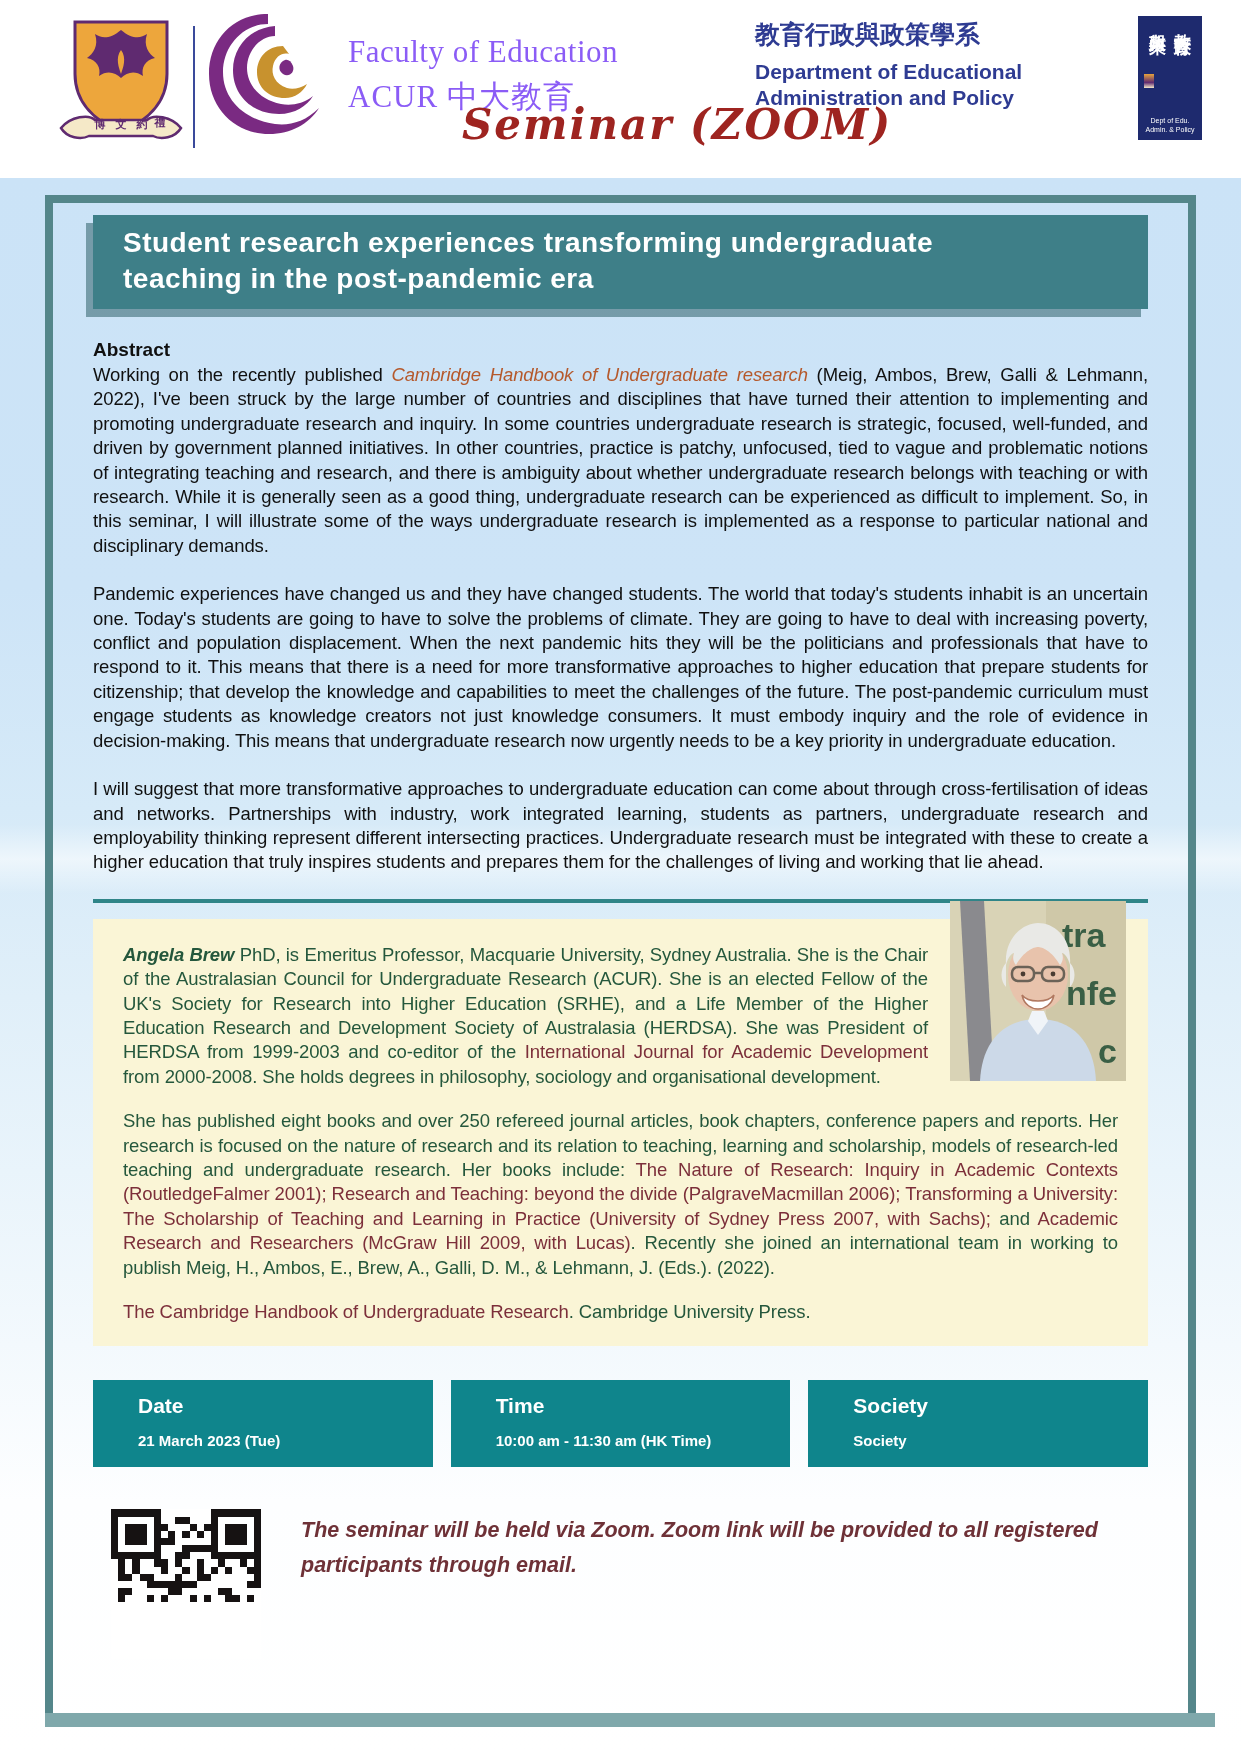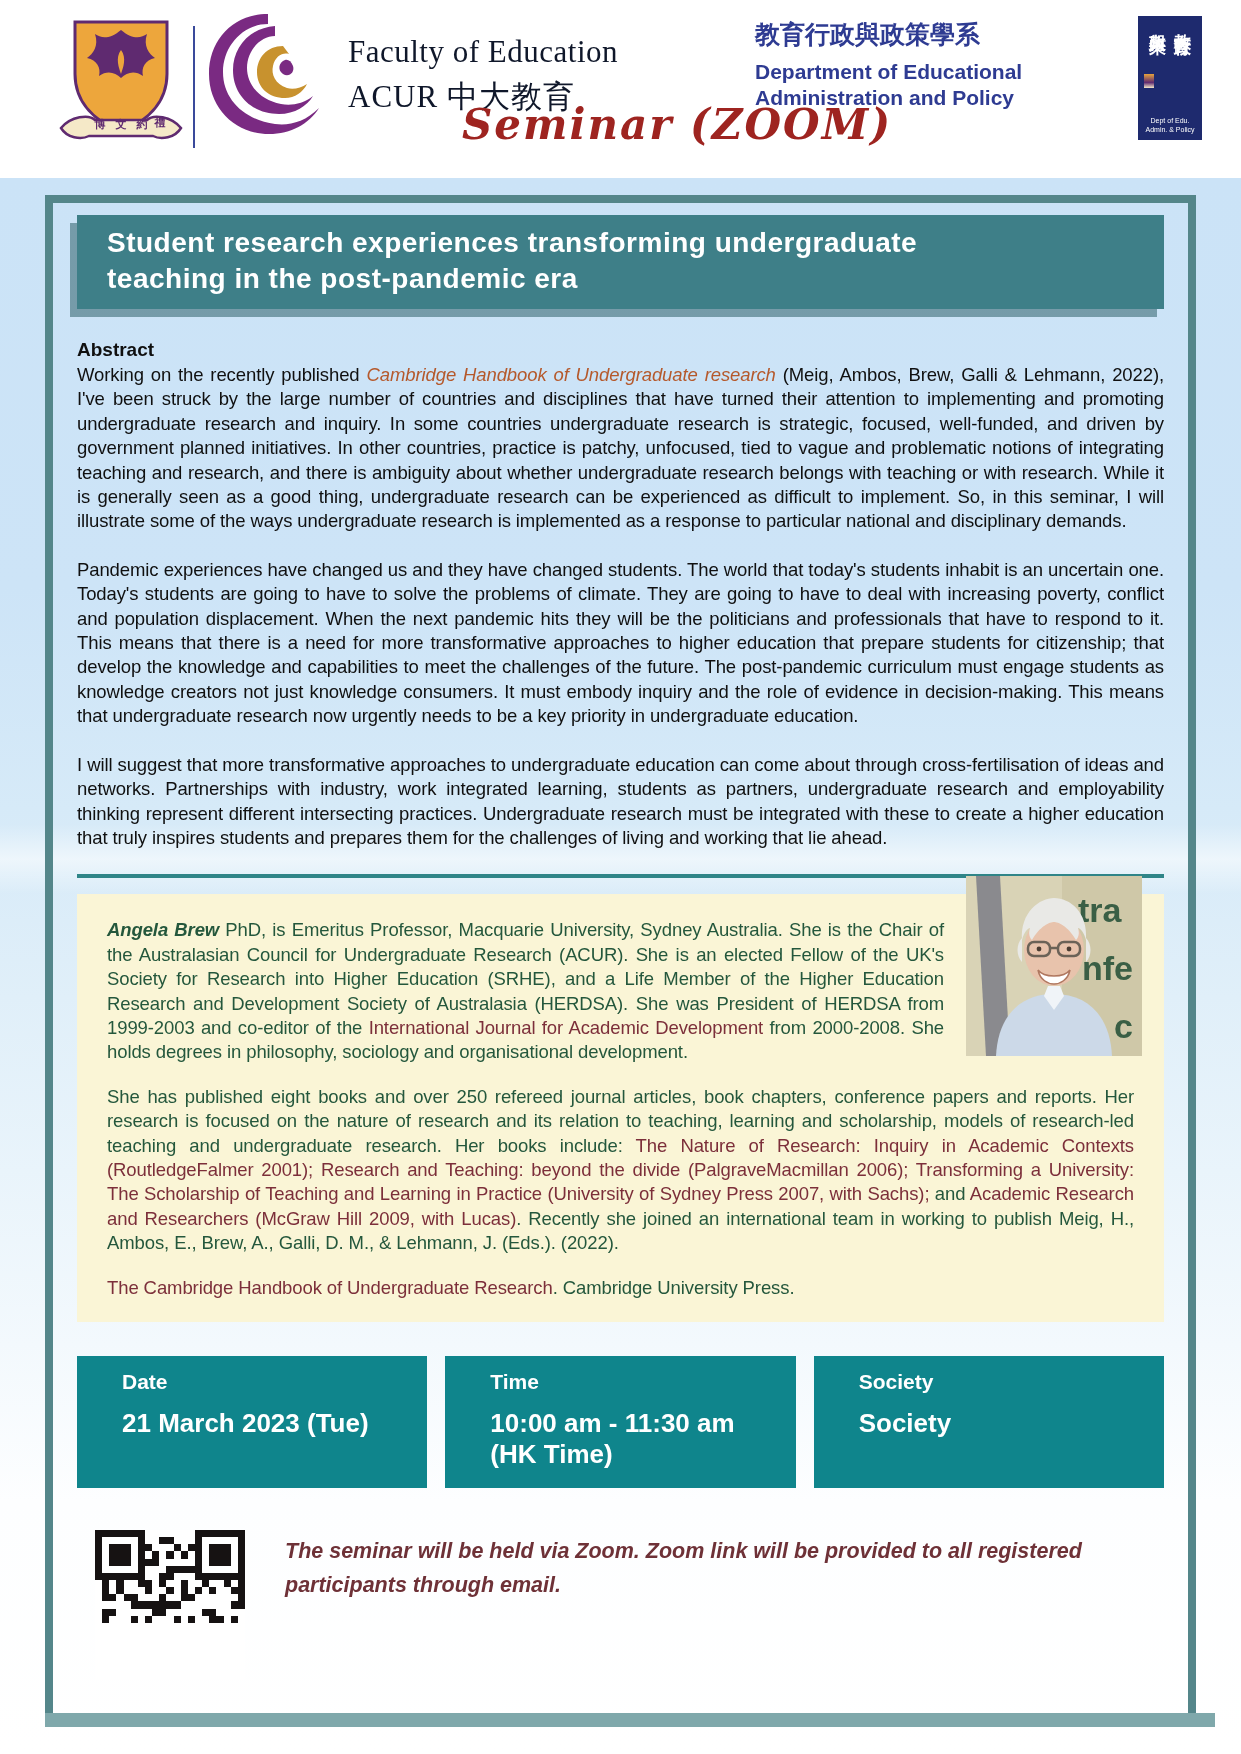--- a/index.html
+++ b/index.html
@@ -3,40 +3,40 @@
 <meta charset="utf-8">
 <style>
   html,body{margin:0;padding:0;background:#fff;}
   body{width:1241px;height:1754px;position:relative;font-family:"Liberation Sans",sans-serif;overflow:hidden;}
 
   
   .header{position:relative;height:178px;background:#fff;}
   .shield{position:absolute;left:55px;top:16px;}
   .logo-divider{position:absolute;left:193px;top:26px;width:2px;height:122px;background:#3a4a9b;}
   .swirl{position:absolute;left:205px;top:12px;}
-  .fac-text{position:absolute;left:348px;top:34px;font-family:"Liberation Serif",serif;color:#0f172a;}
+  .fac-text{position:absolute;left:348px;top:34px;font-family:"Liberation Serif",serif;color:#8b5cf6;}
   .fac-line1{font-size:31px;letter-spacing:.5px;}
   .fac-line2{font-size:31px;margin-top:6px;letter-spacing:1px;}
   .seminar-script{position:absolute;left:462px;top:100px;font-family:"DejaVu Serif",serif;font-style:italic;font-weight:bold;color:#9e2420;font-size:42px;letter-spacing:2px;}
   .dept-block{position:absolute;left:755px;top:18px;color:#2e3b92;font-weight:bold;}
   .dept-zh{font-size:25px;margin-bottom:8px;}
   .dept-en{font-size:21px;line-height:26px;}
   .dept-logo{position:absolute;left:1138px;top:16px;width:64px;height:124px;background:#1e2a6e;color:#fff;box-sizing:border-box;padding-top:4px;}
   .dept-logo-cols{height:92px;display:flex;flex-direction:row-reverse;justify-content:center;gap:2px;}
   .dept-logo-cols span{writing-mode:vertical-rl;text-orientation:upright;font-size:17px;font-weight:bold;letter-spacing:2px;}
   .dept-logo-emblem{position:absolute;left:6px;top:58px;width:10px;height:14px;background:linear-gradient(180deg,#e8a33d 0%,#5f2a70 60%,#f5e9c8 100%);}
   .dept-logo-caption{font-size:7px;text-align:center;line-height:9px;margin-top:4px;}
 
   
   .poster-bg{position:relative;height:1576px;
     background:linear-gradient(180deg,#cbe3f7 0%,#cde4f7 26%,#d6eaf8 40%,#e0eff9 52%,#e9f4fb 63%,#f3f9fd 74%,#fdfeff 84%,#ffffff 100%);}
   .poster-bg:before{content:"";position:absolute;left:0;top:41%;width:100%;height:70px;
     background:linear-gradient(180deg,rgba(255,255,255,0) 0%,rgba(255,255,255,.55) 50%,rgba(255,255,255,0) 100%);}
   .frame{position:absolute;left:45px;top:17px;width:1151px;height:1518px;box-sizing:border-box;
-    border:8px solid #54868a;border-bottom:none;padding:0 24px;overflow:hidden;}
+    border:8px solid #54868a;border-bottom:none;padding:0 40px;overflow:hidden;}
   .bottom-bar{position:absolute;left:45px;top:1535px;width:1170px;height:14px;background:#7fa8ab;}
 
   
   .title-banner{margin-top:12px;background:#3e7f88;color:#fff;padding:10px 14px 12px 30px;
     box-shadow:-7px 8px 0 rgba(47,97,105,.55);}
   .title-banner div{font-size:28px;font-weight:bold;line-height:36px;letter-spacing:.5px;}
 
   
   .abstract{margin-top:30px;color:#101010;}
   .abstract-heading{font-size:19px;font-weight:bold;margin-bottom:2px;}
@@ -54,21 +54,21 @@
 
   .bio-box{margin-top:16px;background:#faf5d6;padding:24px 30px 22px 30px;color:#24573c;}
   .bio-box .para{margin-bottom:20px;}
   .bio-box .para:last-child{margin-bottom:0;}
   .speaker-photo{float:right;width:176px;height:180px;margin:-42px -8px 14px 22px;display:block;}
 
   
   .info-row{margin-top:34px;display:flex;gap:18px;}
   .info-box{flex:1;background:#0f858c;color:#fff;padding:14px 10px 18px 45px;}
   .info-label{font-size:21px;font-weight:bold;}
-  .info-value{font-size:26px;font-weight:bold;margin-top:14px;}
+  .info-value{font-size:15px;font-weight:bold;margin-top:14px;}
 
   
   .footer-row{margin-top:42px;display:flex;gap:40px;padding-left:18px;}
   .qr{width:150px;height:150px;display:grid;grid-template-columns:repeat(21,1fr);grid-template-rows:repeat(21,1fr);background:#fff;}
   .footer-texts{flex:1;padding-top:4px;}
   .zoom-note{font-size:21.5px;font-weight:bold;font-style:italic;color:#6e3137;line-height:1.6;max-width:820px;}
 </style>
 </head>
 <body>
 

